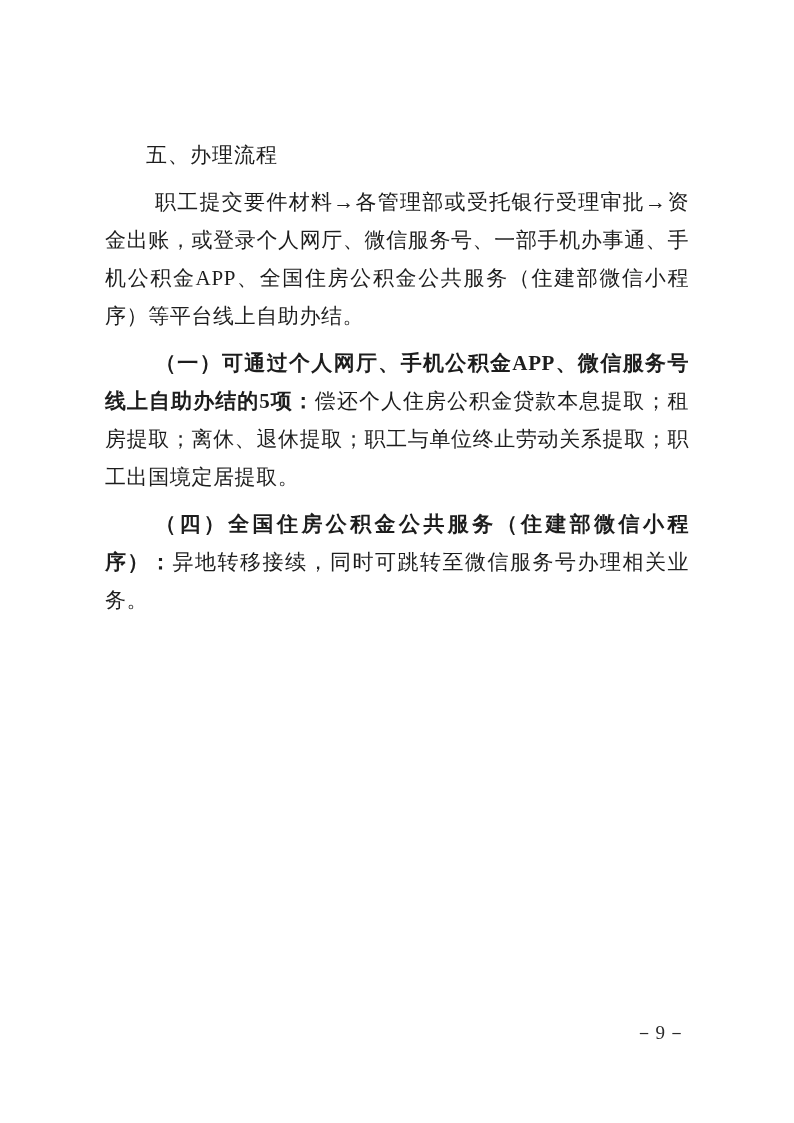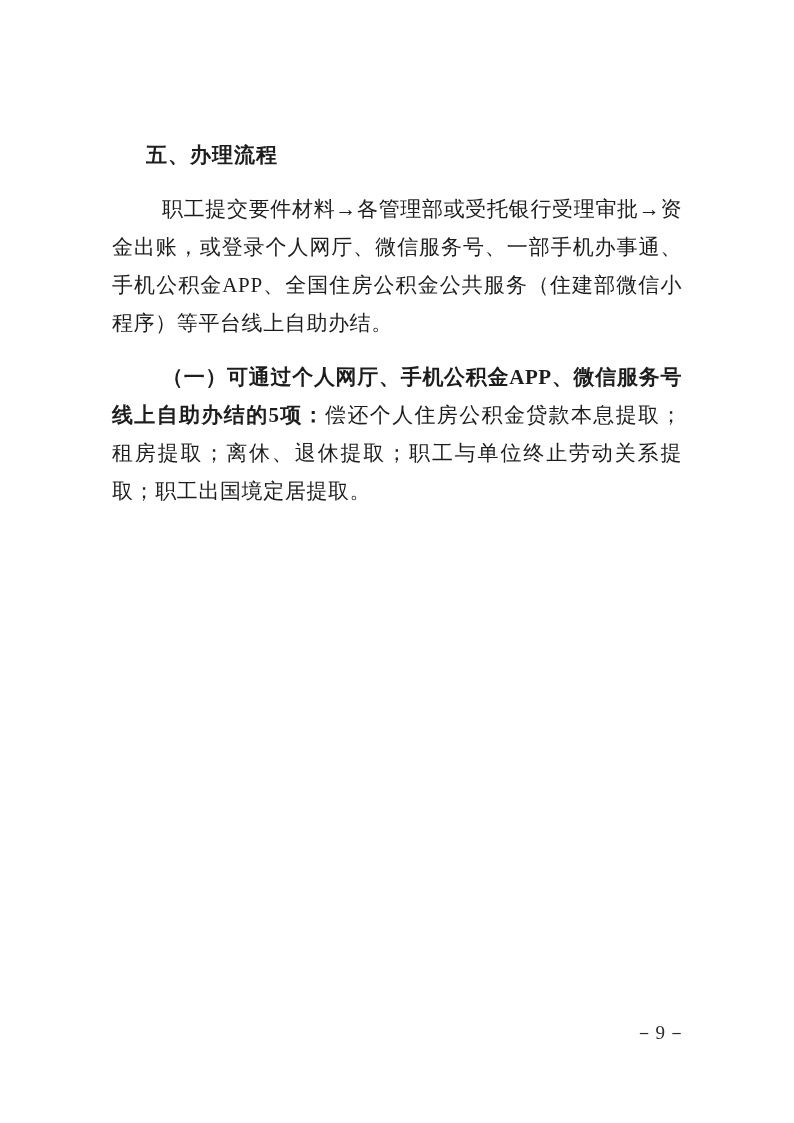--- a/index.html
+++ b/index.html
@@ -22,27 +22,27 @@
     left: 96px;
     width: 602px;
     font-size: 21px;
     line-height: 38px;
     text-align: justify;
     letter-spacing: 0.6px;
   }
   .heading {
     margin: 0;
     font-size: 21px;
-    font-weight: 700;
+    font-weight: 400;
     text-indent: 50px;
     font-family: "Liberation Sans", sans-serif;
     letter-spacing: 1px;
   }
   .para {
-    margin: 16px;
+    margin: 9px;
     text-indent: 50px;
   }
   .para .lead {
     font-weight: 700;
   }
   .para .body-run {
     font-weight: 400;
   }
   .page-number {
     position: absolute;
@@ -62,18 +62,19 @@
     <h2 class="heading">五、办理流程</h2>
 
     <p class="para">职工提交要件材料→各管理部或受托银行受理审批→资金出账，或登录个人网厅、微信服务号、一部手机办事通、手机公积金APP、全国住房公积金公共服务（住建部微信小程序）等平台线上自助办结。</p>
 
 
 
     <p class="para"><span class="lead">（一）可通过个人网厅、手机公积金APP、微信服务号线上自助办结的5项：</span><span class="body-run">偿还个人住房公积金贷款本息提取；租房提取；离休、退休提取；职工与单位终止劳动关系提取；职工出国境定居提取。</span></p>
 
 
 
+    <p class="para"><span class="lead">（四）全国住房公积金公共服务（住建部微信小程序）：</span><span class="body-run">异地转移接续，同时可跳转至微信服务号办理相关业务。</span></p>
 
 
   </div>
 
   <div class="page-number">－9－</div>
 </div>
 
 </body></html>

